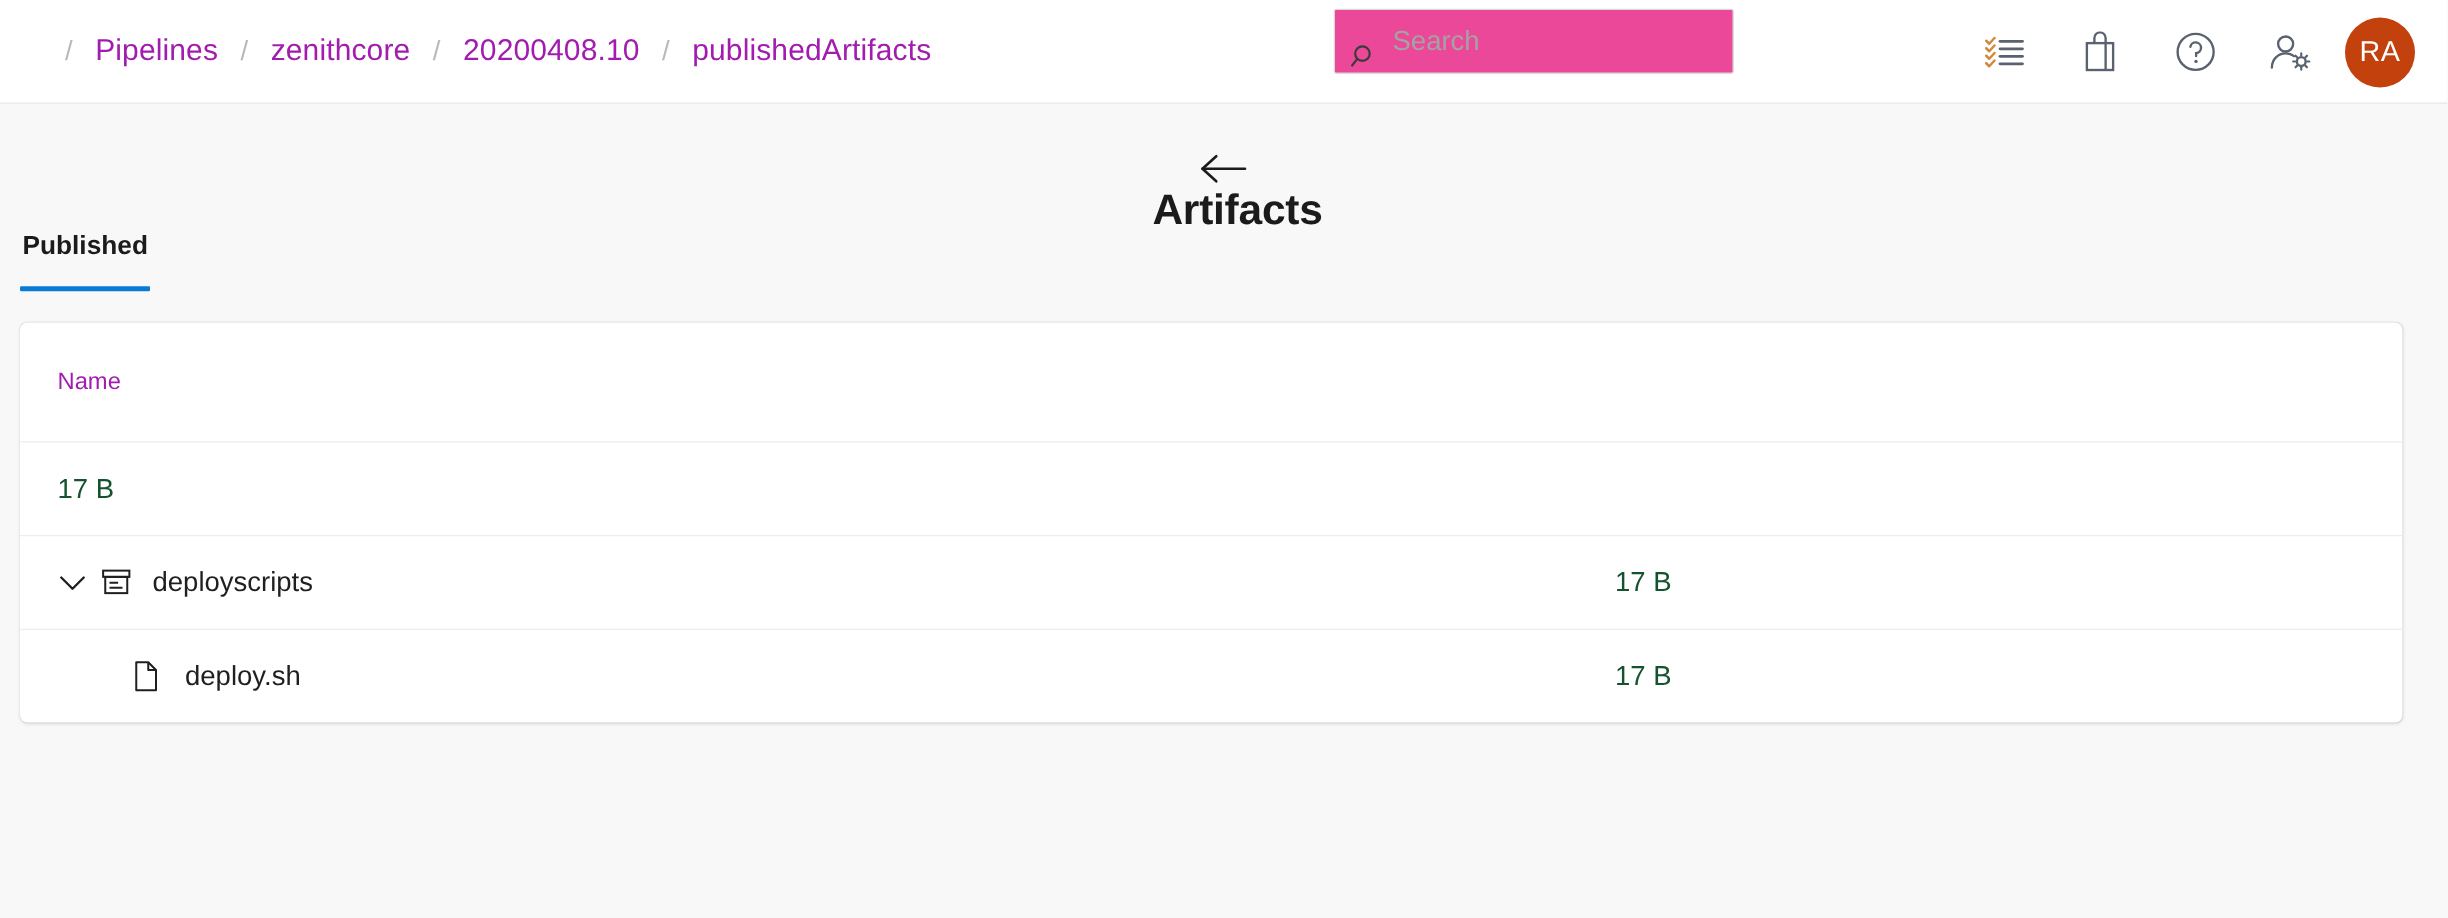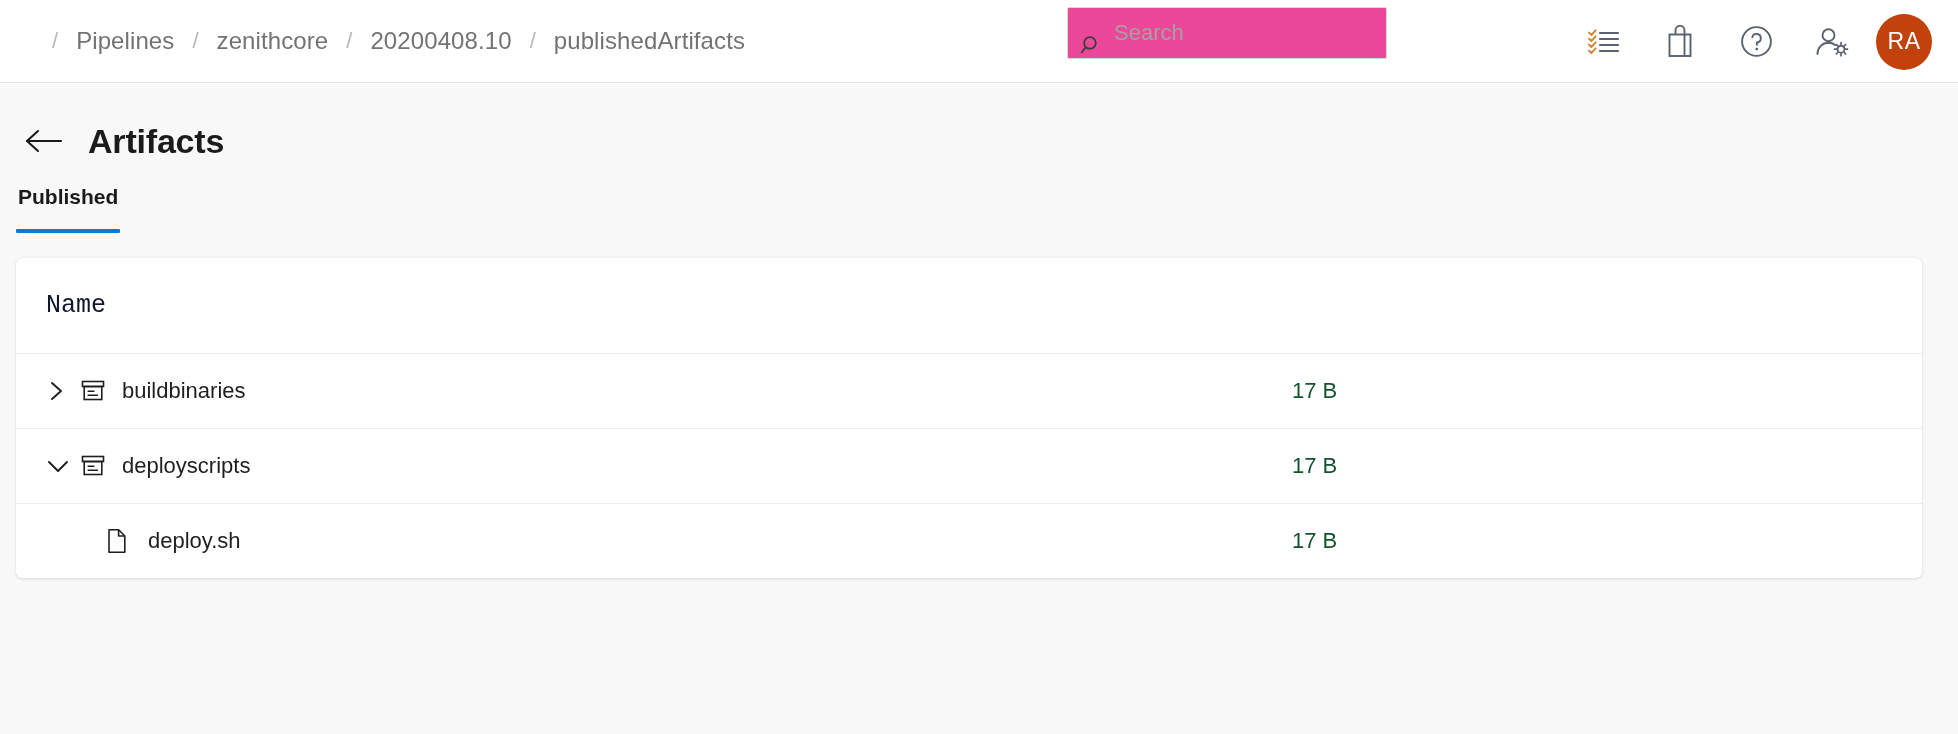--- a/index.html
+++ b/index.html
@@ -22,21 +22,21 @@
     align-items: center;
   }
   .breadcrumb {
     display: flex;
     align-items: center;
     padding-left: 34px;
     height: 100%;
   }
   .crumb {
     font-size: 24px;
-    color: #737373;
+    color: #a21caf;
     letter-spacing: .1px;
     white-space: nowrap;
     cursor: pointer;
   }
   .crumb-sep {
     font-size: 22px;
     color: #b9b9b9;
     padding: 0 18px;
     user-select: none;
   }
@@ -104,20 +104,21 @@
     margin-right: 8px;
     cursor: pointer;
   }
 
   
   .page-header {
     display: flex;
     align-items: center;
     padding: 38px 0 0 22px;
     height: 78px;
+    flex-direction: column;
   }
   .back-arrow {
     width: 44px;
     height: 44px;
     display: flex;
     align-items: center;
     justify-content: center;
     cursor: pointer;
     margin-right: 22px;
   }
@@ -172,24 +173,23 @@
     display: flex;
     align-items: center;
     min-width: 0;
   }
   .col-size {
     flex: 0 0 600px;
     font-size: 22px;
     color: #14532d;
   }
   .th {
-    font-size: 25px;
-    color: #0f172a;
+    font-size: 19px;
+    color: #a21caf;
     font-weight: 400;
-    font-family: Liberation Mono, monospace;
   }
   .row.head .col-size { font-size: 19px; color: #6f6f6f; }
 
   .chev {
     width: 34px;
     flex: none;
     display: flex;
     align-items: center;
     justify-content: flex-start;
     cursor: pointer;
@@ -310,36 +310,20 @@
   </div>
 </div>
 
 <div class="card">
 
   <div class="row head">
     <div class="col-name th">Name</div>
   </div>
 
   <div class="row data">
-    <div class="col-name">
-      <span class="chev">
-        <svg width="20" height="24" viewBox="0 0 20 24" fill="none" stroke="#1f1f1f" stroke-width="1.9" stroke-linecap="round" stroke-linejoin="round">
-          <polyline points="6,4 15,12 6,20"></polyline>
-        </svg>
-      </span>
-      <span class="type-icon">
-        <svg width="26" height="24" viewBox="0 0 26 24" fill="none" stroke="#1f1f1f" stroke-width="1.6">
-          <rect x="2.5" y="2.5" width="21" height="5"></rect>
-          <rect x="4.2" y="7.5" width="17.6" height="13"></rect>
-          <line x1="7.6" y1="12.2" x2="14.5" y2="12.2"></line>
-          <line x1="7.6" y1="16.2" x2="18" y2="16.2"></line>
-        </svg>
-      </span>
-      <span class="item-label">buildbinaries</span>
-    </div>
     <div class="col-size">17 B</div>
   </div>
 
   <div class="row data">
     <div class="col-name">
       <span class="chev">
         <svg width="24" height="20" viewBox="0 0 24 20" fill="none" stroke="#1f1f1f" stroke-width="1.9" stroke-linecap="round" stroke-linejoin="round">
           <polyline points="3,6 12,15 21,6"></polyline>
         </svg>
       </span>

